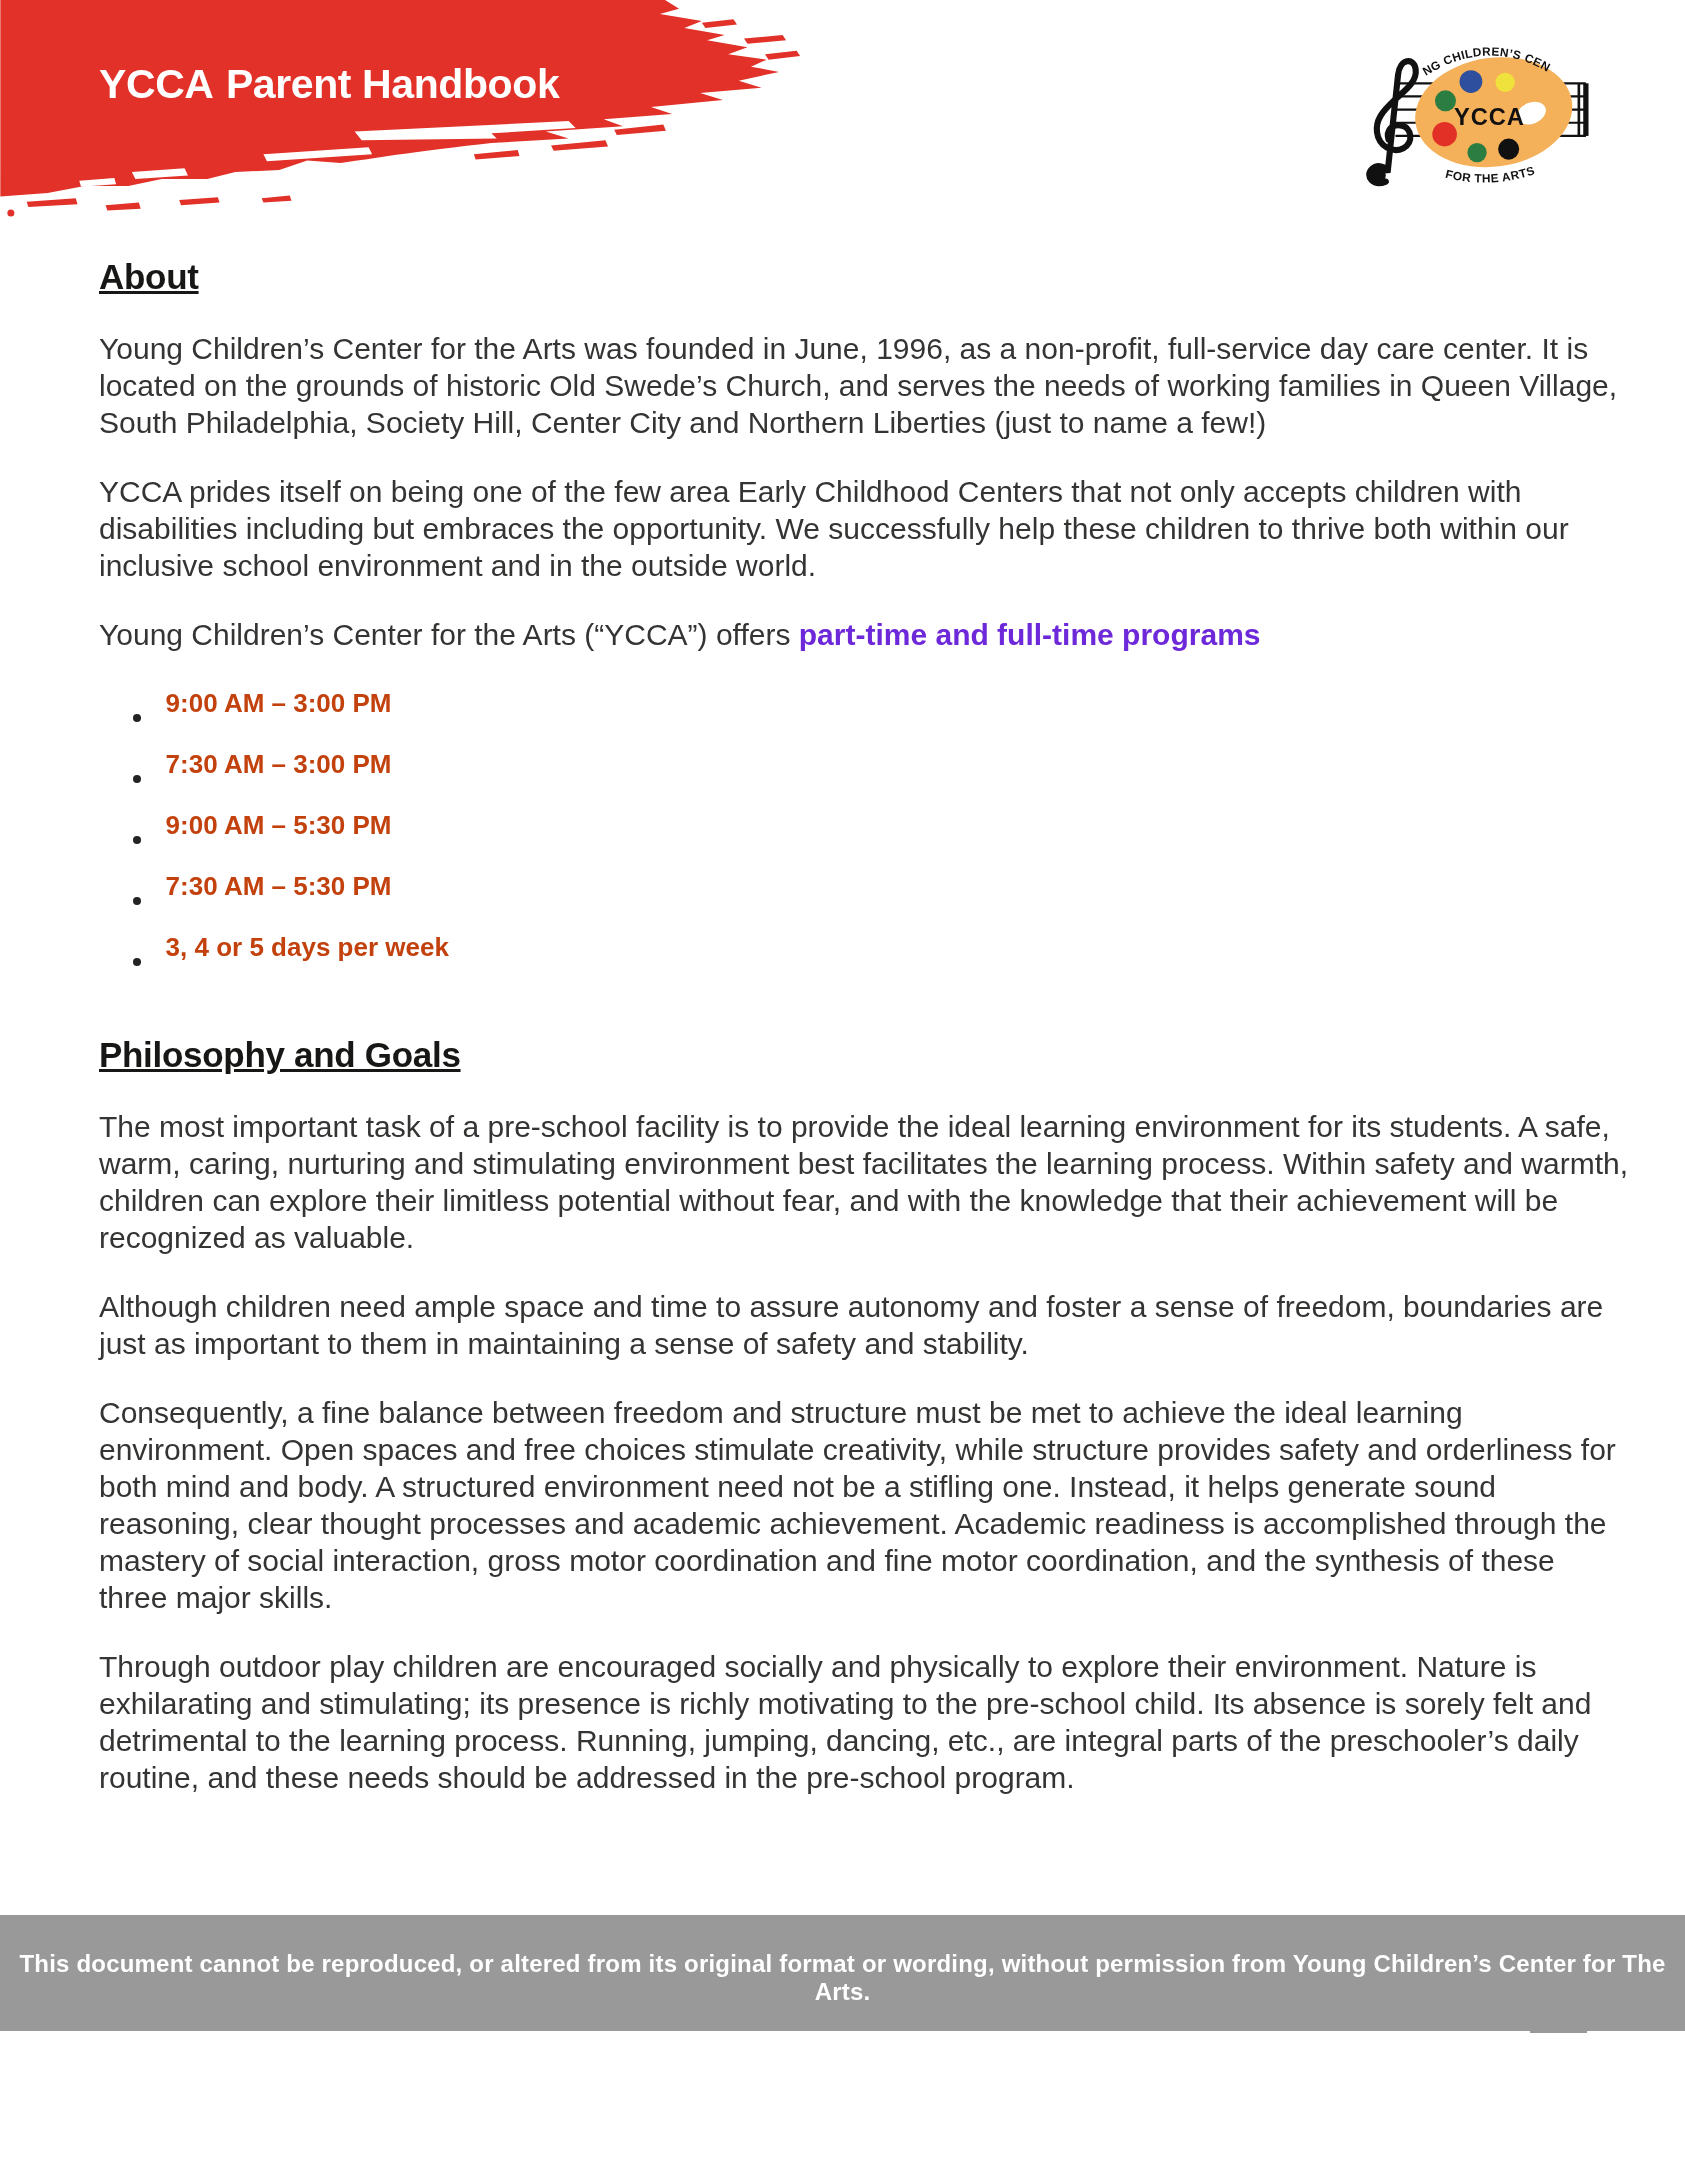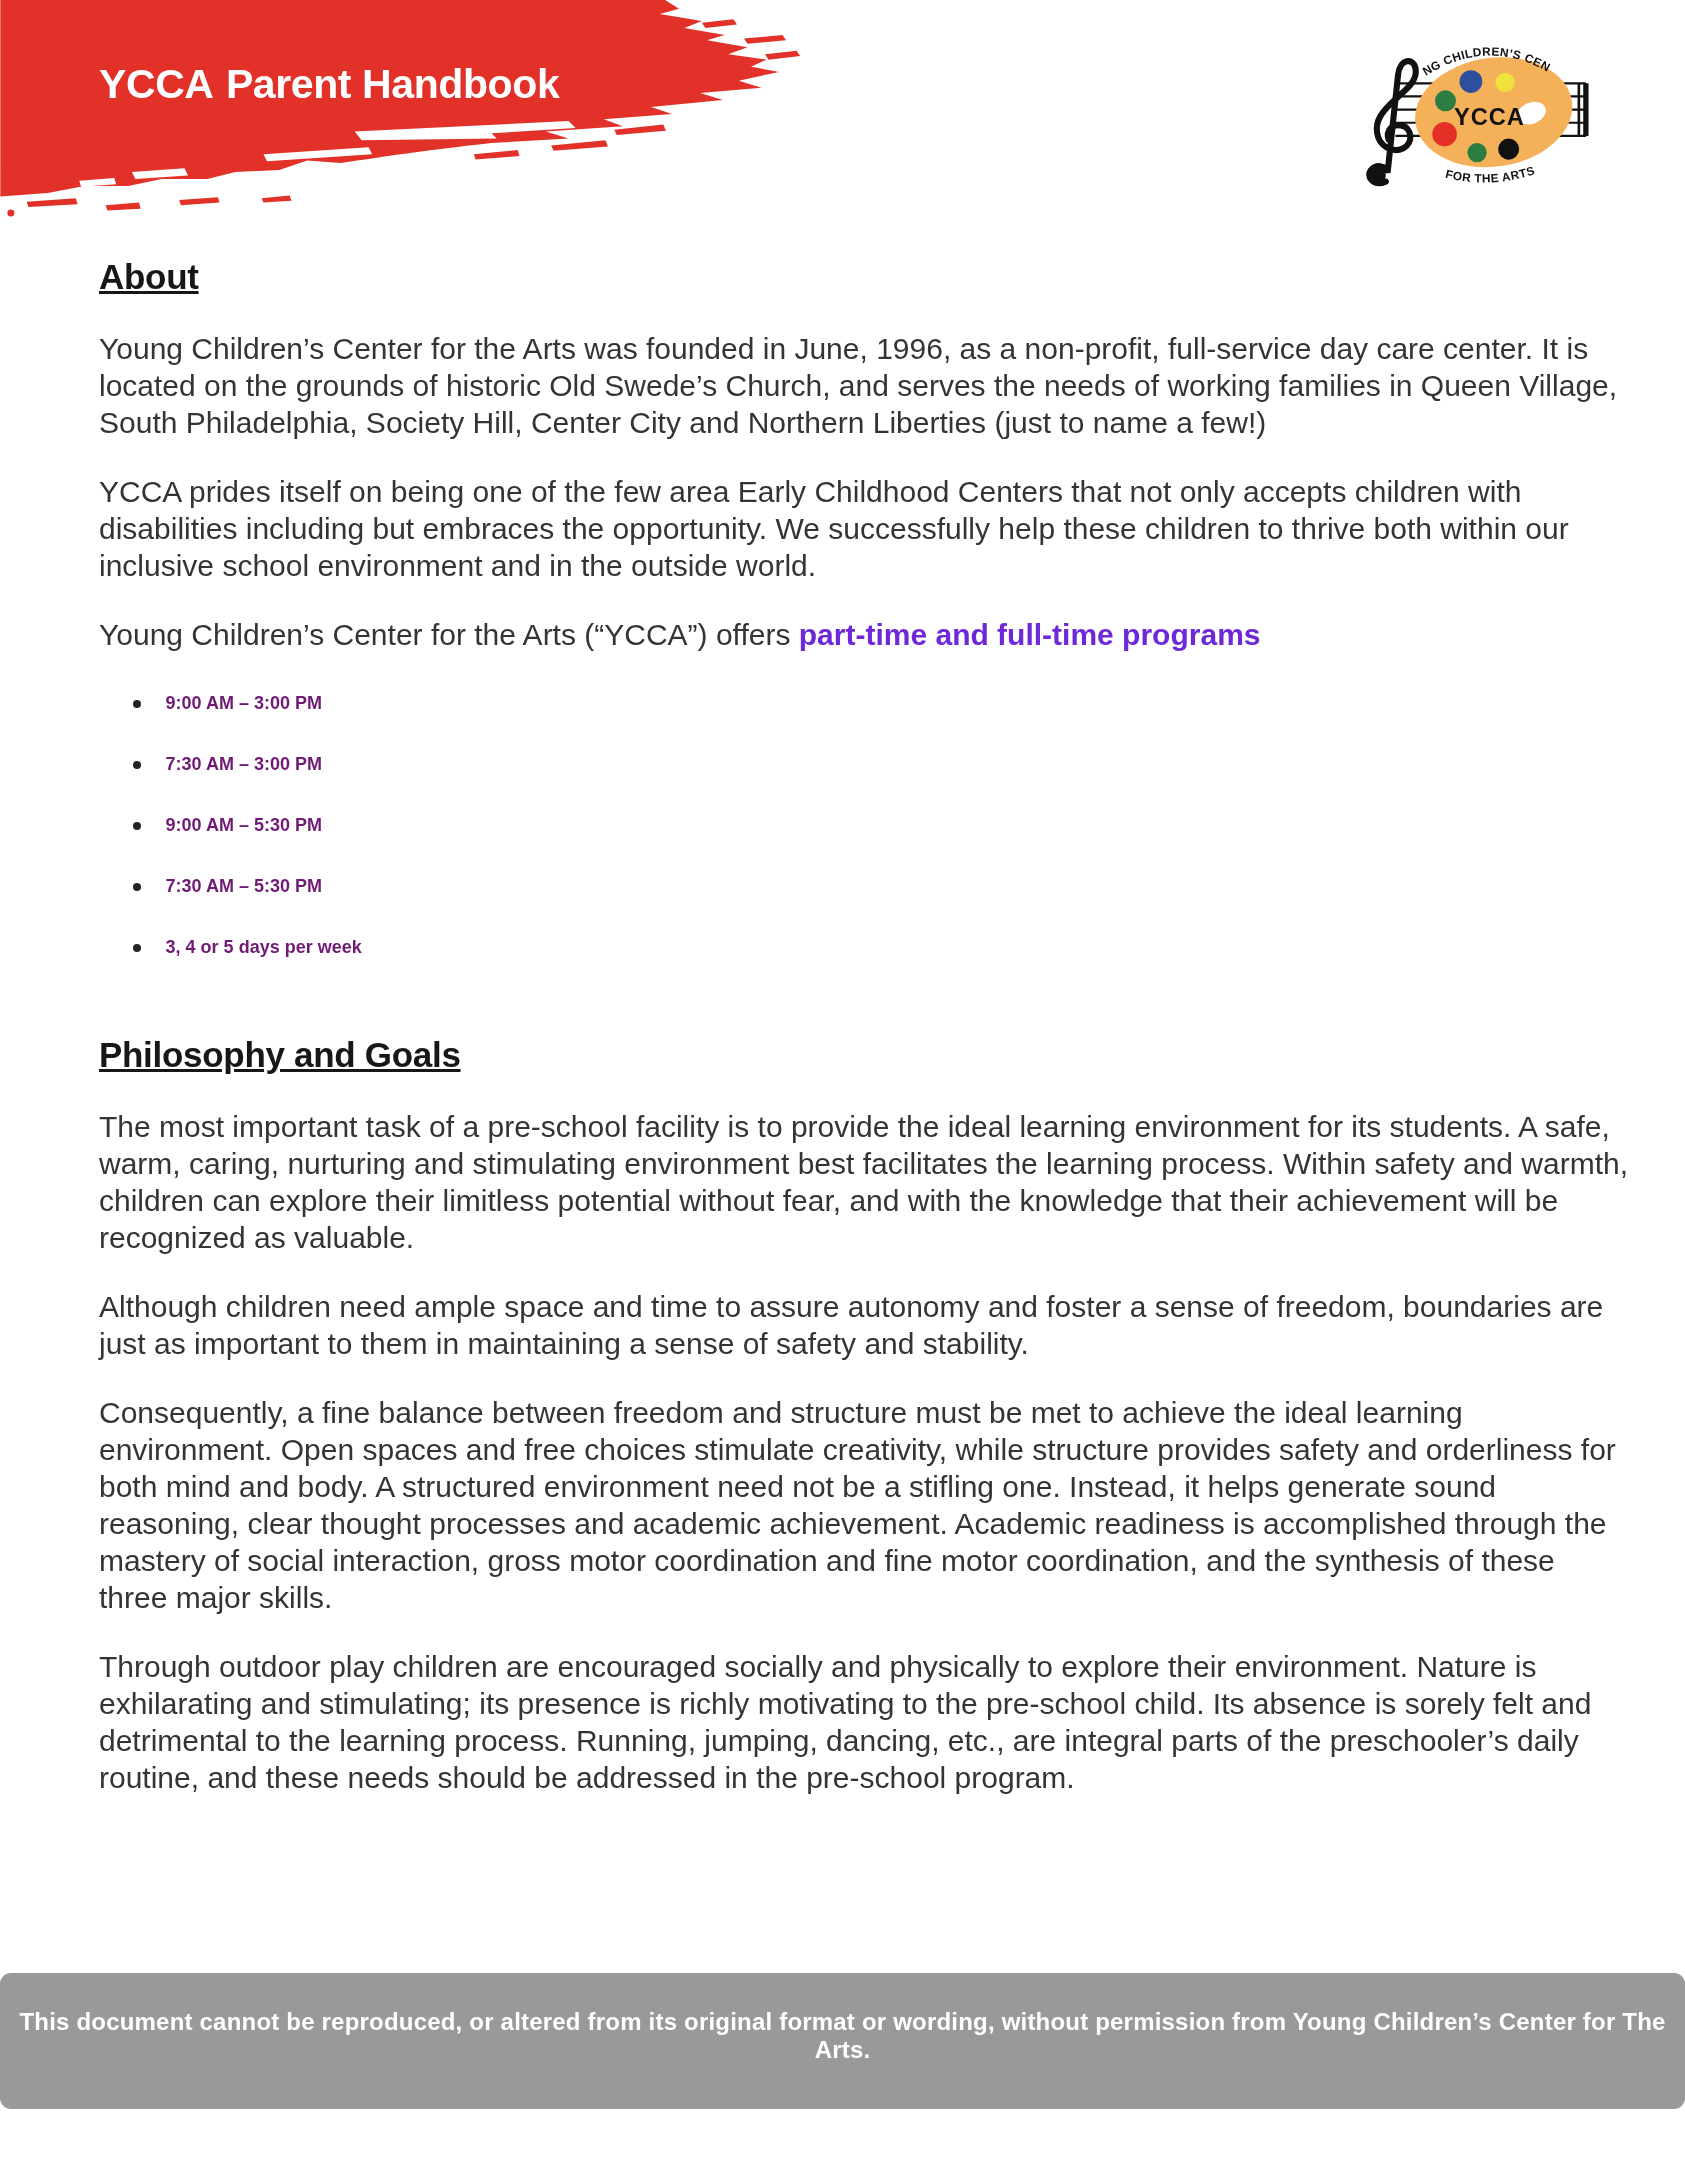--- a/index.html
+++ b/index.html
@@ -30,38 +30,37 @@
     font-size:35px;line-height:42px;margin:0 0 32px 0;
     font-weight:700;color:#171716;letter-spacing:-0.3px;text-decoration:underline;
   }
   .philo-heading{margin-top:68px;}
   p.body{
     font-size:30px;line-height:37px;margin:0 0 32px 0;font-weight:400;
   }
   p.body strong, .blist strong{font-weight:700;color:#6d28d9;}
   .blist{list-style:none;margin:32px 0 0 34px;padding:0;}
   .blist li{
-    display:flex;align-items:flex-start;
-    margin:0 0 24px 0;font-size:18px;line-height:37px;font-weight:700;color:#701a75;
+    display:flex;align-items:flex-end;
+    margin:0 0 24px 0;font-size:26px;line-height:37px;font-weight:700;color:#c2410c;
   }
   .dot{
     width:8px;height:8px;border-radius:50%;background:#232322;
     margin:15px 24.6px 0 0;flex:0 0 auto;
   }
   .afternoon{margin-top:40px;}
   
   .page-tab{
     position:absolute;left:1530px;top:1991px;width:57px;height:42px;
     background:#999999;color:#ffffff;font-size:23px;font-weight:700;
     display:flex;align-items:center;justify-content:center;
   }
   .footer-bar{
-    position:absolute;left:0;top:1973px;width:1685px;height:136px;
+    position:absolute;left:0;top:1915px;width:1685px;height:116px;
     background:#999999;
-    border-radius:11px;
   }
   .footer-notice{
     position:absolute;left:0;top:35px;width:100%;
     text-align:center;color:#ffffff;font-size:24px;font-weight:700;
     letter-spacing:0.2px;
   }
 </style>
 </head>
 <body>
 

